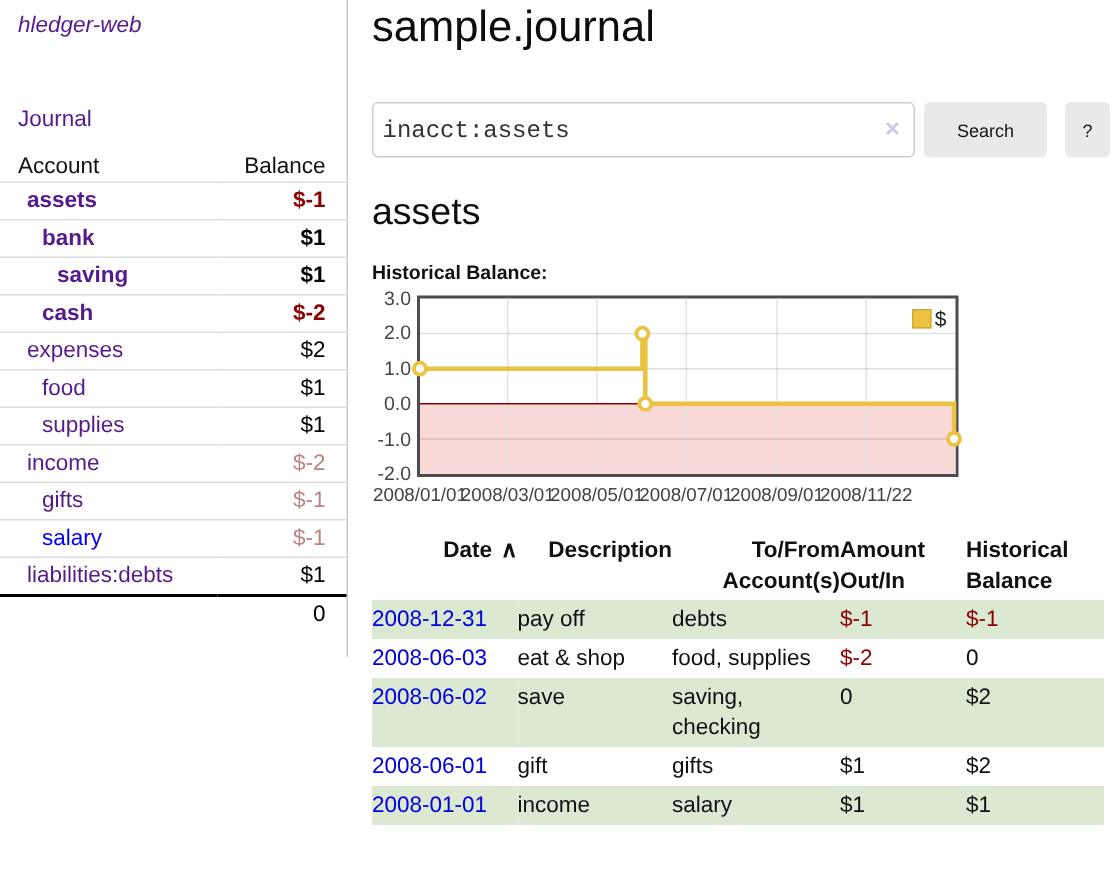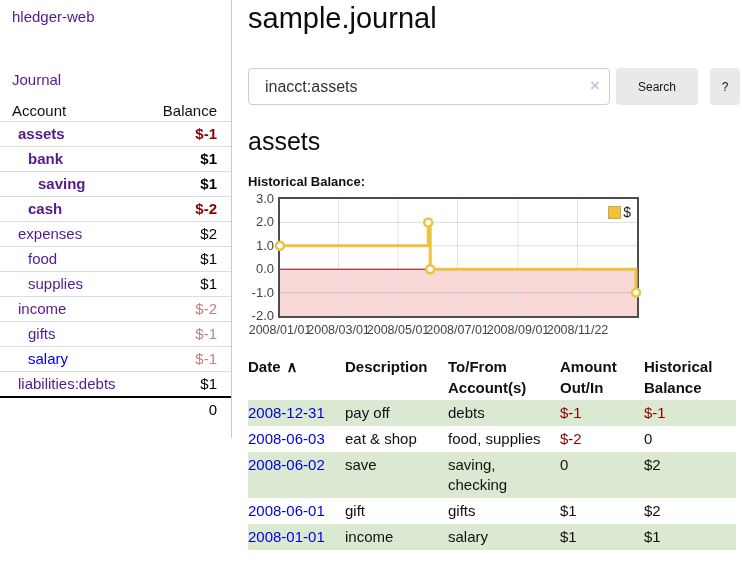--- a/index.html
+++ b/index.html
@@ -3,21 +3,21 @@
 <meta charset="utf-8">
 <style>
   html,body{margin:0;padding:0;background:#fff;}
   body{position:relative;width:742px;height:582px;overflow:hidden;
        font-family:"Liberation Sans",sans-serif;font-size:15px;color:#111;}
   a{text-decoration:none;}
 
   
   .sidebar{position:absolute;left:0;top:0;width:231px;height:438px;
            border-right:1px solid #c9c9c9;}
-  .brand{position:absolute;left:12px;top:8px;font-size:15px;color:#551a8b;}
+  .brand{position:absolute;left:12px;top:8px;font-size:15px;color:#551a8b;font-style:italic;}
   .journal-link{position:absolute;left:12px;top:71px;font-size:15px;color:#551a8b;}
   .acct-table{position:absolute;left:0;top:100px;width:231px;border-collapse:collapse;}
   .acct-table th{font-weight:400;padding:2px 0;}
   .acct-table th:first-child{text-align:left;padding-left:12px;}
   .acct-table th:last-child,.acct-table td.bal{text-align:right;padding-right:14px;}
   .acct-table tbody td{padding:2px 0;line-height:20px;border-top:1px solid #ddd;}
   .acct-table tfoot td{padding:2px 0;line-height:20px;border-top:2px solid #000;}
   .acct{color:#551a8b;display:inline-block;}
   .acct.unvisited{color:#0000ee;}
   .L1{padding-left:18px;} .L2{padding-left:28px;} .L3{padding-left:38px;}
@@ -25,22 +25,22 @@
   td.bal{color:#000;}
   td.bal.neg-strong{color:#8b0000;}
   td.bal.neg-muted{color:#bb8383;}
 
   
   .main{position:absolute;left:248px;top:0;width:494px;}
   .page-title{margin:2px 0 0;font-size:29px;font-weight:400;color:#0d0d0d;}
   .search-row{margin-top:33px;display:flex;align-items:flex-start;}
   .search-wrap{position:relative;width:362px;}
   .search-input{width:362px;height:37px;box-sizing:border-box;border:1px solid #ccc;
-      border-radius:4px;padding:0 30px 0 16px;font-size:16px;color:#333;
-      font-family:Liberation Sans, sans-serif;background:#fff;outline:none;}
+      border-radius:4px;padding:0 30px 0 6px;font-size:16px;color:#333;
+      font-family:Liberation Mono, monospace;background:#fff;outline:none;}
   .clear-x{position:absolute;right:10px;top:8px;font-size:17px;font-weight:700;
       color:#cfc6e6;cursor:pointer;line-height:20px;}
   .btn{height:37px;background:#e9e9e9;border:none;border-radius:4px;font-size:12px;
       color:#151515;font-family:"Liberation Sans",sans-serif;cursor:pointer;}
   .btn-search{width:82px;margin-left:6px;}
   .btn-help{width:30px;margin-left:12px;}
   .acct-heading{margin:22px 0 0;font-size:25px;font-weight:400;color:#0d0d0d;}
   .chart-label{margin-top:18px;font-size:13px;font-weight:700;color:#111;}
 
   
@@ -51,21 +51,21 @@
   .ylabel{position:absolute;left:0;width:26px;text-align:right;font-size:13px;
           color:#444;line-height:16px;}
   .xlabel{position:absolute;font-size:12.5px;color:#444;white-space:nowrap;
           transform:translateX(-50%);}
   .legend{position:absolute;right:6px;top:5px;display:flex;align-items:center;
           font-size:14px;color:#222;background:rgba(255,255,255,0.85);}
   .legend-swatch{width:13px;height:13px;margin-right:2px;box-sizing:border-box;}
 
   
   .register{margin-top:15px;width:488px;border-collapse:collapse;table-layout:fixed;}
-  .register th{font-weight:700;vertical-align:top;text-align:left;
+  .register th{font-weight:700;vertical-align:top;text-align:right;
                padding:2px 0;line-height:21px;}
   .register col.c-date{width:97px;} .register col.c-desc{width:103px;}
   .register col.c-acct{width:112px;} .register col.c-amt{width:84px;}
   .register col.c-bal{width:92px;}
   .register th.num,.register td.num{text-align:left;}
   .register td{padding:3px 0;line-height:20px;vertical-align:top;}
   .register td.acct-cell{padding-right:8px;}
   .register tbody tr:nth-child(odd){background:#dbe9d3;}
   .register td .date-link{color:#0000dd;}
   .register td.num.neg{color:#8b0000;}

